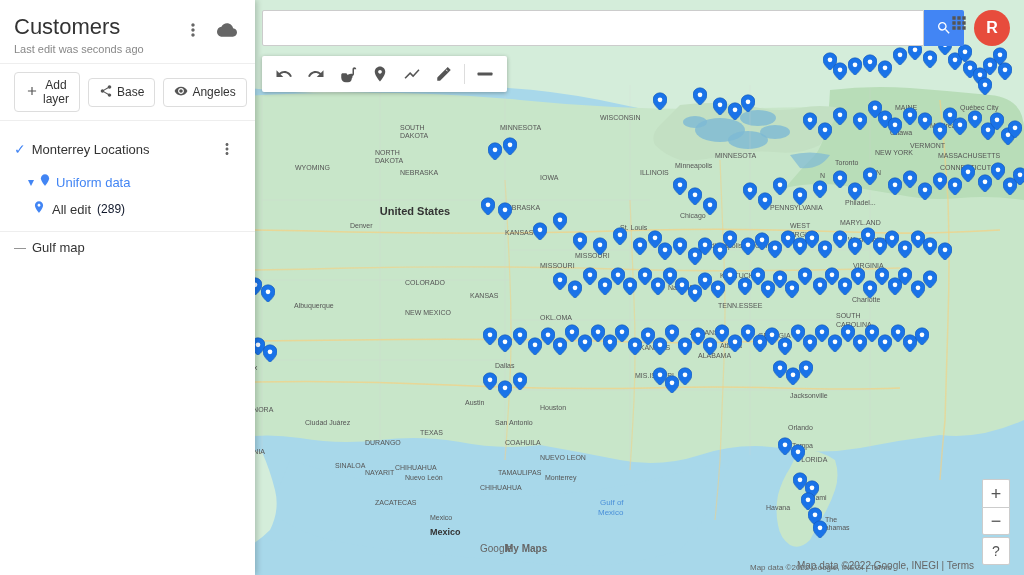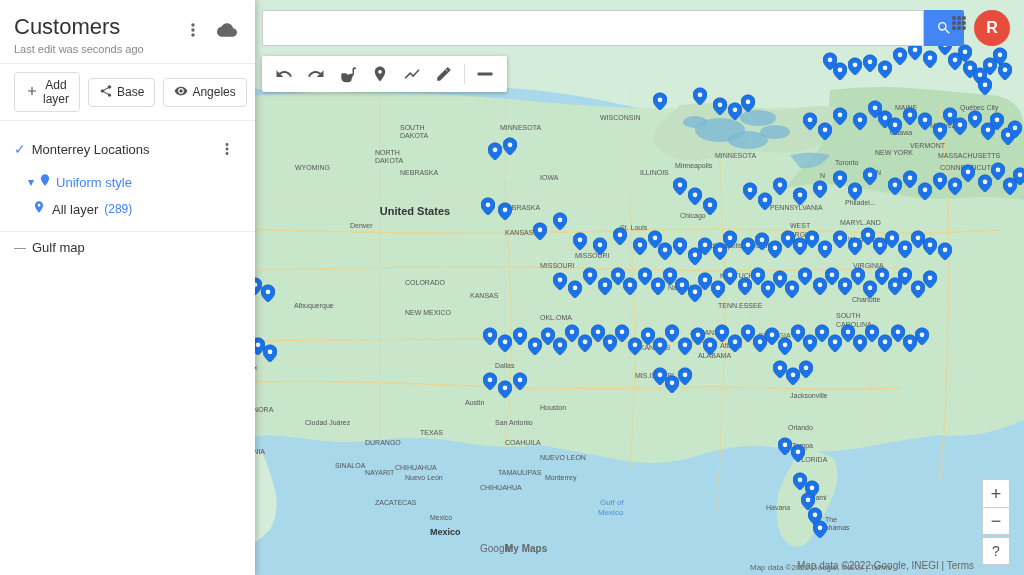--- a/index.html
+++ b/index.html
@@ -215,21 +215,21 @@
     }
     .pin-icon {
       color: #4285f4;
       font-size: 16px;
     }
     .all-items-text {
       font-size: 13px;
       color: #333;
     }
     .item-count {
-      color: #3b82f6;
+      color: #0f172a;
       font-size: 12px;
     }
 
     
     .basemap-section {
       padding: 8px 14px;
     }
     .basemap-row {
       display: flex;
       align-items: center;
@@ -1384,29 +1384,29 @@
           </svg>
       </div>
     </div>
     <div class="layer-style">
       <span class="chevron-down">▾</span>
       <span style="margin-right:4px;">
         <svg width="14" height="14" viewBox="0 0 24 24" fill="#4285f4">
             <path d="M12 2C8.13 2 5 5.13 5 9c0 5.25 7 13 7 13s7-7.75 7-13c0-3.87-3.13-7-7-7z"></path>
           </svg>
       </span>
-      <span class="style-text">Uniform style</span>
+      <span class="style-text">Uniform data</span>
     </div>
     <div class="all-items-row">
       <span class="pin-icon">
         <svg width="14" height="16" viewBox="0 0 24 24" fill="#4285f4">
             <path d="M12 2C8.13 2 5 5.13 5 9c0 5.25 7 13 7 13s7-7.75 7-13c0-3.87-3.13-7-7-7zm0 9.5c-1.38 0-2.5-1.12-2.5-2.5s1.12-2.5 2.5-2.5 2.5 1.12 2.5 2.5-1.12 2.5-2.5 2.5z"></path>
           </svg>
       </span>
-      <span class="all-items-text">All layer</span>
+      <span class="all-items-text">All edit</span>
       <span class="item-count">(289)</span>
     </div>
   </div>
 
   <div class="basemap-section">
     <div class="basemap-row">
       <span class="dash-icon">—</span>
       <span class="basemap-text">Gulf map</span>
     </div>
   </div>

